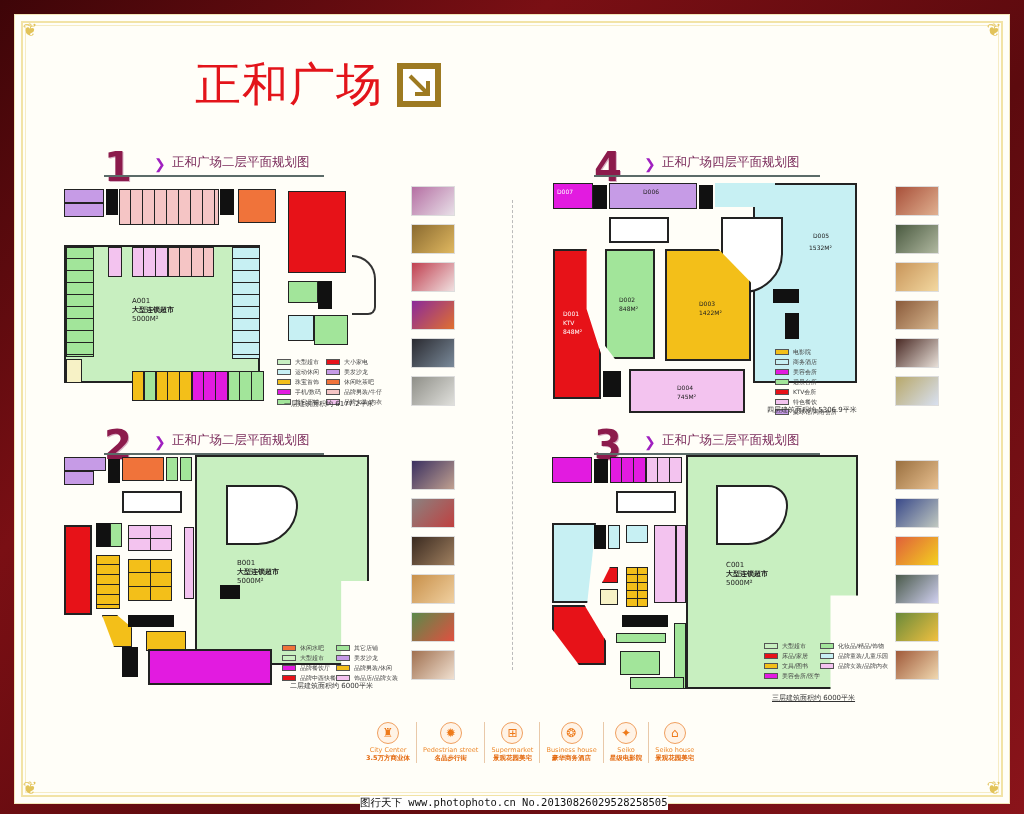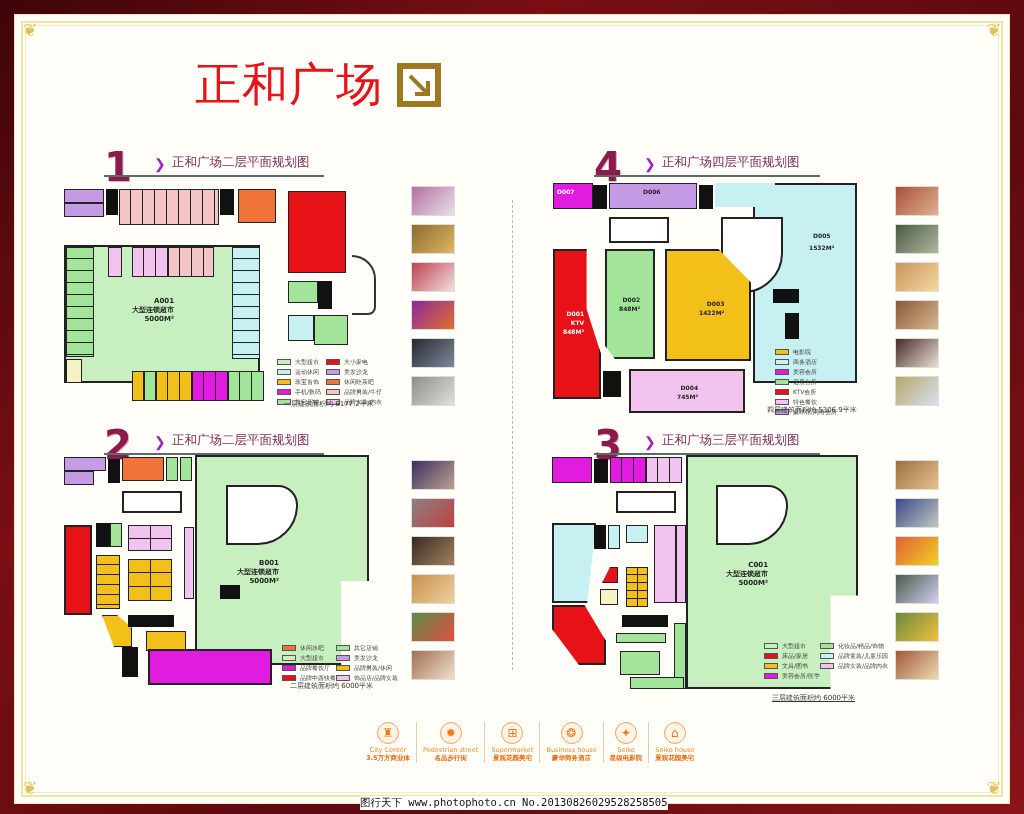--- a/index.html
+++ b/index.html
@@ -22,21 +22,21 @@
   .sec-rule{position:absolute;left:0;top:25px;height:2px;background:#5b6b68;}
   .r{position:absolute;border:1px solid #222;}
   .blk{position:absolute;background:#111;}
   .g{background:#c8efc0;} .gd{background:#a2e59a;} .pk{background:#f5c5c5;} .lpk{background:#f3c3ef;}
   .cy{background:#c7f0f3;} .or{background:#f0733a;} .rd{background:#e71218;} .pu{background:#c69be6;}
   .mg{background:#e21be0;} .yl{background:#f3bf19;} .bei{background:#f7f2c6;}
   .legend{position:absolute;font-size:6px;color:#444;}
   .leg-row{display:flex;align-items:center;height:10px;white-space:nowrap;}
   .leg-sw{width:14px;height:6px;border:1px solid #555;margin-right:4px;}
   .area-text{position:absolute;font-size:7px;color:#333;white-space:nowrap;}
-  .room-lbl{position:absolute;font-size:7px;color:#222;text-align:right;line-height:9px;white-space:nowrap;font-weight:bold;}
+  .room-lbl{position:absolute;font-size:7px;color:#222;text-align:left;line-height:9px;white-space:nowrap;}
   .photo-col{position:absolute;width:44px;}
   .photo{width:44px;height:30px;margin-bottom:8px;border:1px solid #ddd;}
   .divider{position:absolute;left:512px;top:200px;height:470px;border-left:1px dashed #bbb;}
   .feat-bar{position:absolute;left:360px;top:722px;display:flex;}
   .feat{display:flex;flex-direction:column;align-items:center;padding:0 6px;border-right:1px solid #e9c9a9;}
   .feat:last-child{border-right:none;}
   .feat-icon{width:22px;height:22px;border-radius:50%;border:1px solid #f0a060;background:#fff3e6;color:#ee7a1a;font-size:12px;line-height:20px;text-align:center;}
   .feat-en{font-size:6.5px;color:#ee8a2e;margin-top:2px;white-space:nowrap;}
   .feat-cn{font-size:6.5px;color:#e46a10;font-weight:bold;white-space:nowrap;}
   .watermark{position:absolute;left:360px;top:796px;font-family:"DejaVu Sans Mono",monospace;font-size:10.5px;color:#111;white-space:nowrap;background:#fff;}

